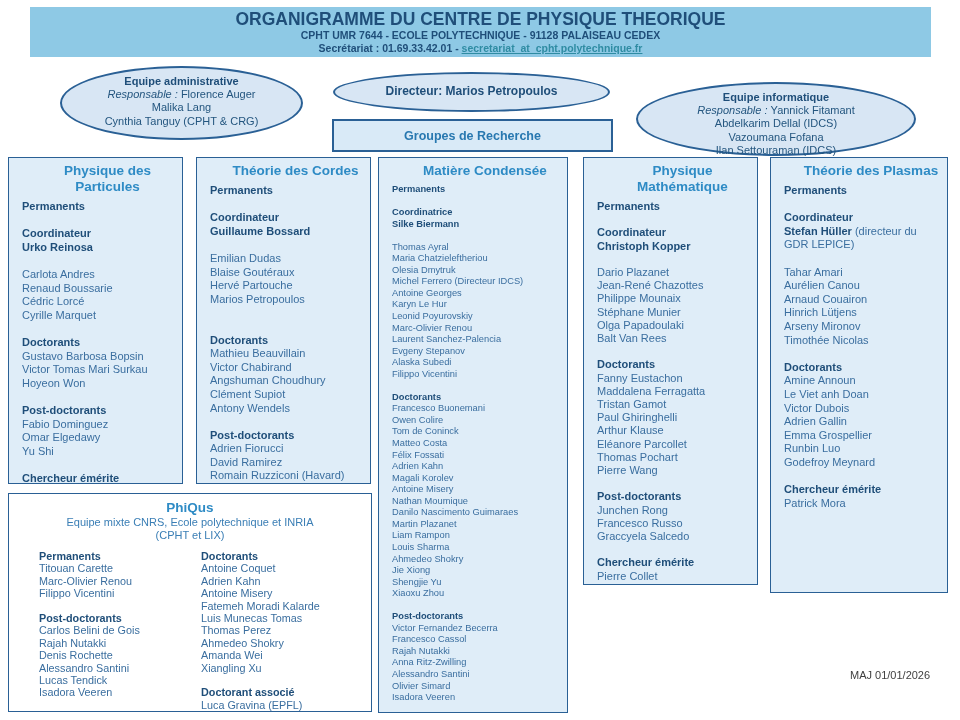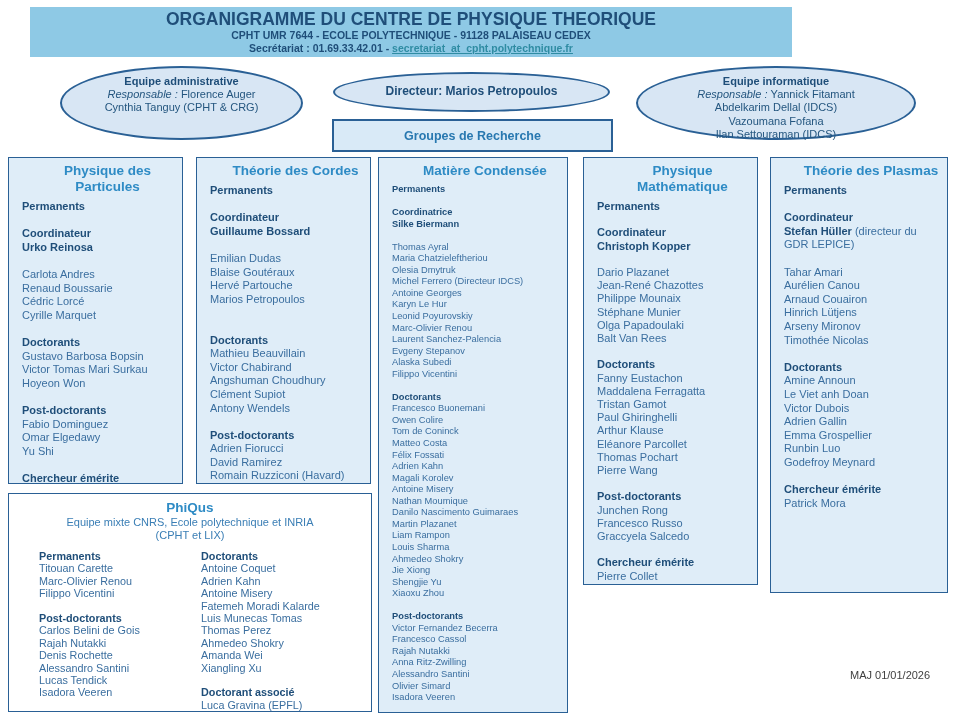--- a/index.html
+++ b/index.html
@@ -1,34 +1,34 @@
 <!DOCTYPE html>
 <html><head>
 <meta charset="utf-8">
 <style>
   html,body { margin:0; padding:0; background:#ffffff; }
   #page { position:relative; width:960px; height:720px; background:#ffffff;
           font-family:"Liberation Sans", sans-serif; overflow:hidden; }
 
   
-  .header-band { position:absolute; left:30px; top:7px; width:762px; height:50px;
+  .header-band { position:absolute; left:30px; top:7px; width:901px; height:50px;
                  background:#8EC9E5; text-align:center; color:#1F4E79; box-sizing:border-box; padding-top:3px; }
   .header-title { font-size:17.5px; font-weight:bold; line-height:19px; }
   .header-subtitle { font-size:10.5px; font-weight:bold; line-height:13px; }
   .header-secretariat { font-size:10.5px; line-height:13px; font-weight:bold;text-align:center; }
   .header-secretariat a { color:#2F8CA3; text-decoration:underline; cursor:pointer; }
 
   
   .ellipse { position:absolute; border:2px solid #2A6095; border-radius:50%;
              background:#D8E6F4; text-align:center; color:#24567F;
              font-size:11px; line-height:13.2px; box-sizing:border-box; }
   .ellipse .etitle { font-weight:bold; color:#1F4E79; }
   .resp-label { font-style:italic; }
   #admin-ellipse { left:60px; top:66px; width:243px; height:74px; padding-top:7px; }
-  #it-ellipse { left:636px; top:66px; width:280px; height:74px; padding-top:7px; }
+  #it-ellipse { left:636px; top:82px; width:280px; height:74px; padding-top:7px; }
   #directeur-ellipse { left:333px; top:72px; width:277px; height:40px;
                        display:flex; align-items:center; justify-content:center;
                        font-size:12px; font-weight:bold; color:#1F4E79; }
 
   
   #groupes-box { position:absolute; left:332px; top:119px; width:281px; height:33px;
                  background:#D9EAF7; border:2px solid #2A6095; box-sizing:border-box;
                  display:flex; align-items:center; justify-content:center;
                  color:#2878B0; font-weight:bold; font-size:12.5px; }
 
@@ -71,20 +71,21 @@
   <div class="header-band">
     <div class="header-title">ORGANIGRAMME DU CENTRE DE PHYSIQUE THEORIQUE</div>
     <div class="header-subtitle">CPHT UMR 7644 - ECOLE POLYTECHNIQUE  - 91128 PALAISEAU CEDEX</div>
     <div class="header-secretariat"><span>Secrétariat : 01.69.33.42.01 - </span><a>secretariat_at_cpht.polytechnique.fr</a></div>
   </div>
 
   <div class="ellipse" id="admin-ellipse">
     <div class="etitle">Equipe administrative</div>
     <div class="line"><span class="resp-label">Responsable : </span><span>Florence Auger</span></div>
     <div id="admin-members">
+        <div class="line">Malika Lang</div>
         <div class="line">Cynthia Tanguy (CPHT &amp; CRG)</div>
       </div>
   </div>
 
   <div class="ellipse" id="directeur-ellipse">
     <span>Directeur: Marios Petropoulos</span>
   </div>
 
   <div class="ellipse" id="it-ellipse">
     <div class="etitle">Equipe informatique</div>

